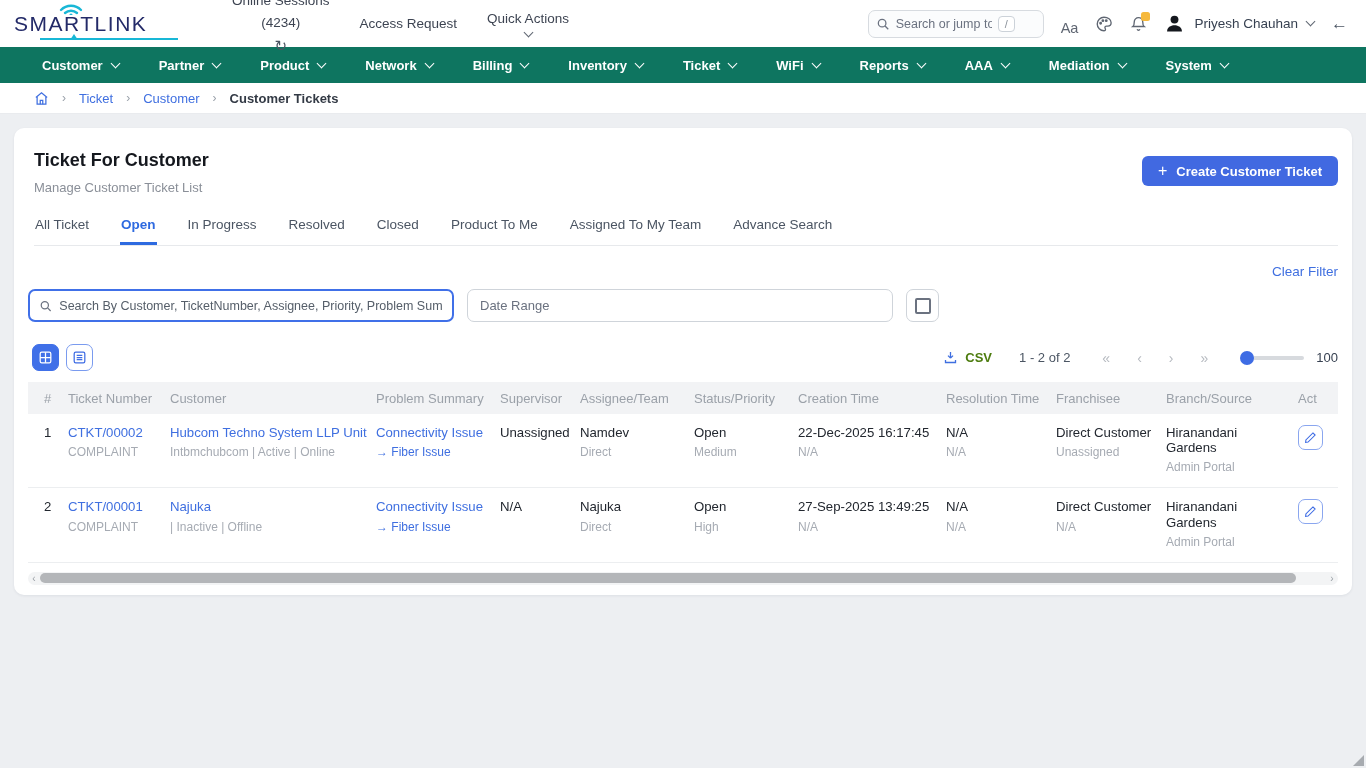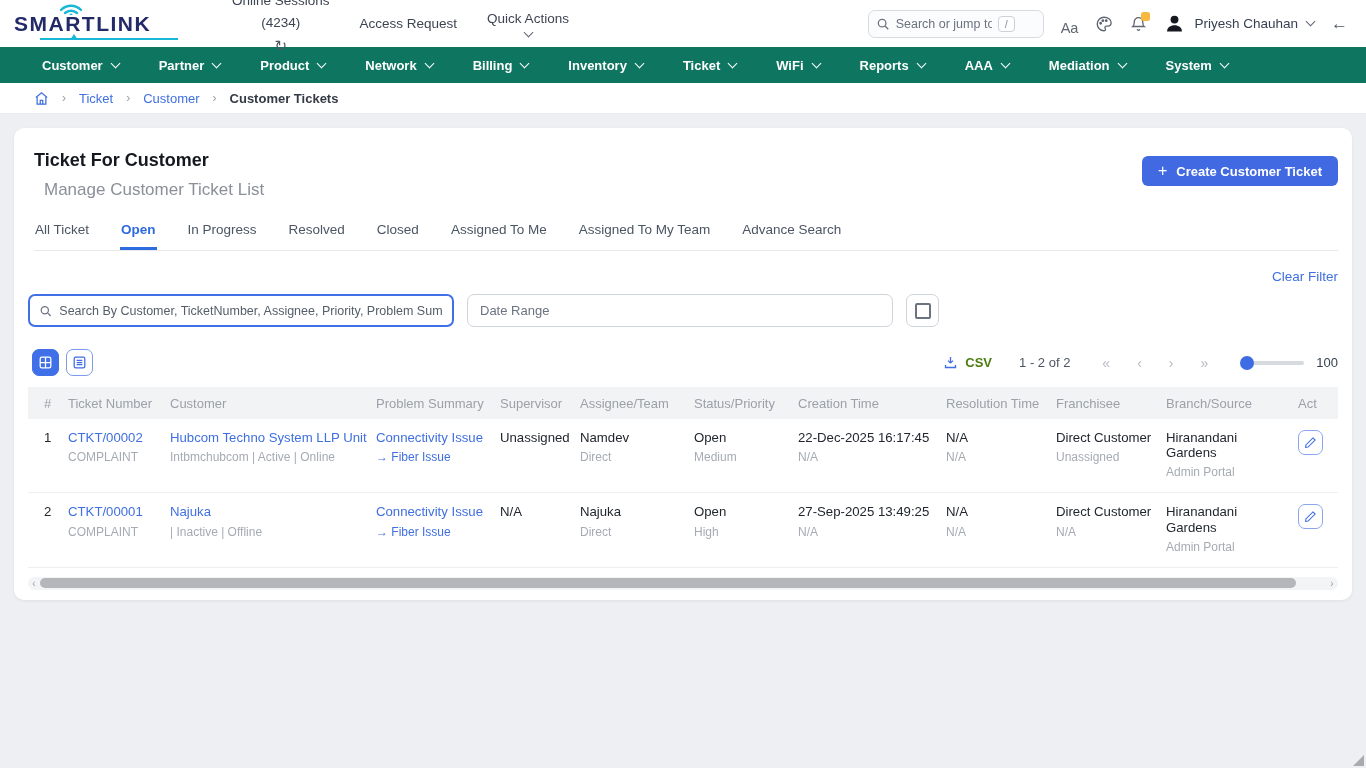--- a/index.html
+++ b/index.html
@@ -3,21 +3,21 @@
 <meta charset="utf-8">
 <style>
   * { margin:0; padding:0; box-sizing:border-box; }
   html,body { width:1366px; height:768px; overflow:hidden; background:#edeff2;
     font-family:"Liberation Sans", sans-serif; }
 
   
   .topbar { height:47px; background:#fff; display:flex; align-items:center; padding:0 18px 0 14px; }
   .logo { display:flex; align-items:center; position:relative; width:196px; cursor:pointer; }
   .logo-wrap { position:relative; display:inline-block; }
-  .logo-text { font-size:21px; font-weight:700; letter-spacing:1.5px; color:#232a68; }
+  .logo-text { font-size:21px; font-weight:400; letter-spacing:1.5px; color:#232a68; }
   .logo-arcs { position:absolute; left:44px; top:-11px; }
   .logo-underline { position:absolute; left:26px; bottom:-4px; width:138px; height:2px; background:#18b7d6; }
   .logo-tick { position:absolute; left:56px; bottom:-4px; width:0; height:0;
     border-left:4px solid transparent; border-right:4px solid transparent; border-bottom:6px solid #18b7d6; }
   .top-links { display:flex; align-items:center; gap:30px; margin-left:22px; font-size:13.5px; color:#3d4452; }
   .top-links .link-item { display:flex; align-items:center; gap:7px; cursor:pointer;flex-direction:column; }
   .refresh-glyph { font-size:15px; color:#4b5563; }
   .chev { width:7px; height:7px; border-right:1.8px solid currentColor; border-bottom:1.8px solid currentColor;
     display:inline-block; transform:rotate(45deg); margin-top:-4px; }
   .top-right { margin-left:auto; display:flex; align-items:center; gap:17px; }
@@ -43,21 +43,21 @@
     border-bottom:1px solid #e9ebee; font-size:13px; }
   .bc-link { color:#3f6fe0; text-decoration:none; cursor:pointer; }
   .bc-sep { color:#9aa1aa; font-size:12px; }
   .bc-current { color:#333a45; font-weight:600; }
 
   
   .page { padding:14px; }
   .card { background:#fff; border-radius:10px; box-shadow:0 1px 3px rgba(20,30,50,.07); padding:14px 14px 10px; }
   .card-head { display:flex; justify-content:space-between;align-items:flex-end; }
   .page-title { font-size:18px; font-weight:700; color:#15181e; margin:8px 0 0 6px; }
-  .page-subtitle { font-size:17px; color:#8a8f98; margin:9px 0 0 16px; }
+  .page-subtitle { font-size:13px; color:#8a8f98; margin:9px 0 0 6px; }
   .create-btn { align-self:flex-start; margin-top:14px; height:30px; background:#4169e1; color:#fff; border:none;
     border-radius:6px; font-size:13px; font-weight:700; display:flex; align-items:center; gap:9px; padding:0 16px;
     cursor:pointer; font-family:"Liberation Sans", sans-serif; }
   .plus-glyph { font-size:16px; font-weight:400; }
 
   .tabs { display:flex; gap:30px; margin:16px 0 0 6px; border-bottom:1px solid #e7e9ec; }
   .tab { background:none; border:none; font-size:13.5px; color:#4b5563; padding:6px 1px 10px; cursor:pointer;
     font-family:"Liberation Sans", sans-serif; border-bottom:3px solid transparent; }
   .tab.active { color:#2e6ae0; font-weight:700; border-bottom-color:#2e6ae0; }
 
@@ -272,21 +272,21 @@
         <span>Create Customer Ticket</span>
       </button>
     </div>
 
     <div class="tabs">
         <button class="tab">All Ticket</button>
         <button class="tab active">Open</button>
         <button class="tab">In Progress</button>
         <button class="tab">Resolved</button>
         <button class="tab">Closed</button>
-        <button class="tab">Assigned To Me</button>
+        <button class="tab">Product To Me</button>
         <button class="tab">Assigned To My Team</button>
         <button class="tab">Advance Search</button>
       </div>
 
     <div class="clear-row">
       <a class="clear-link">Clear Filter</a>
     </div>
 
     <div class="filter-row">
       <div class="filter-search">

